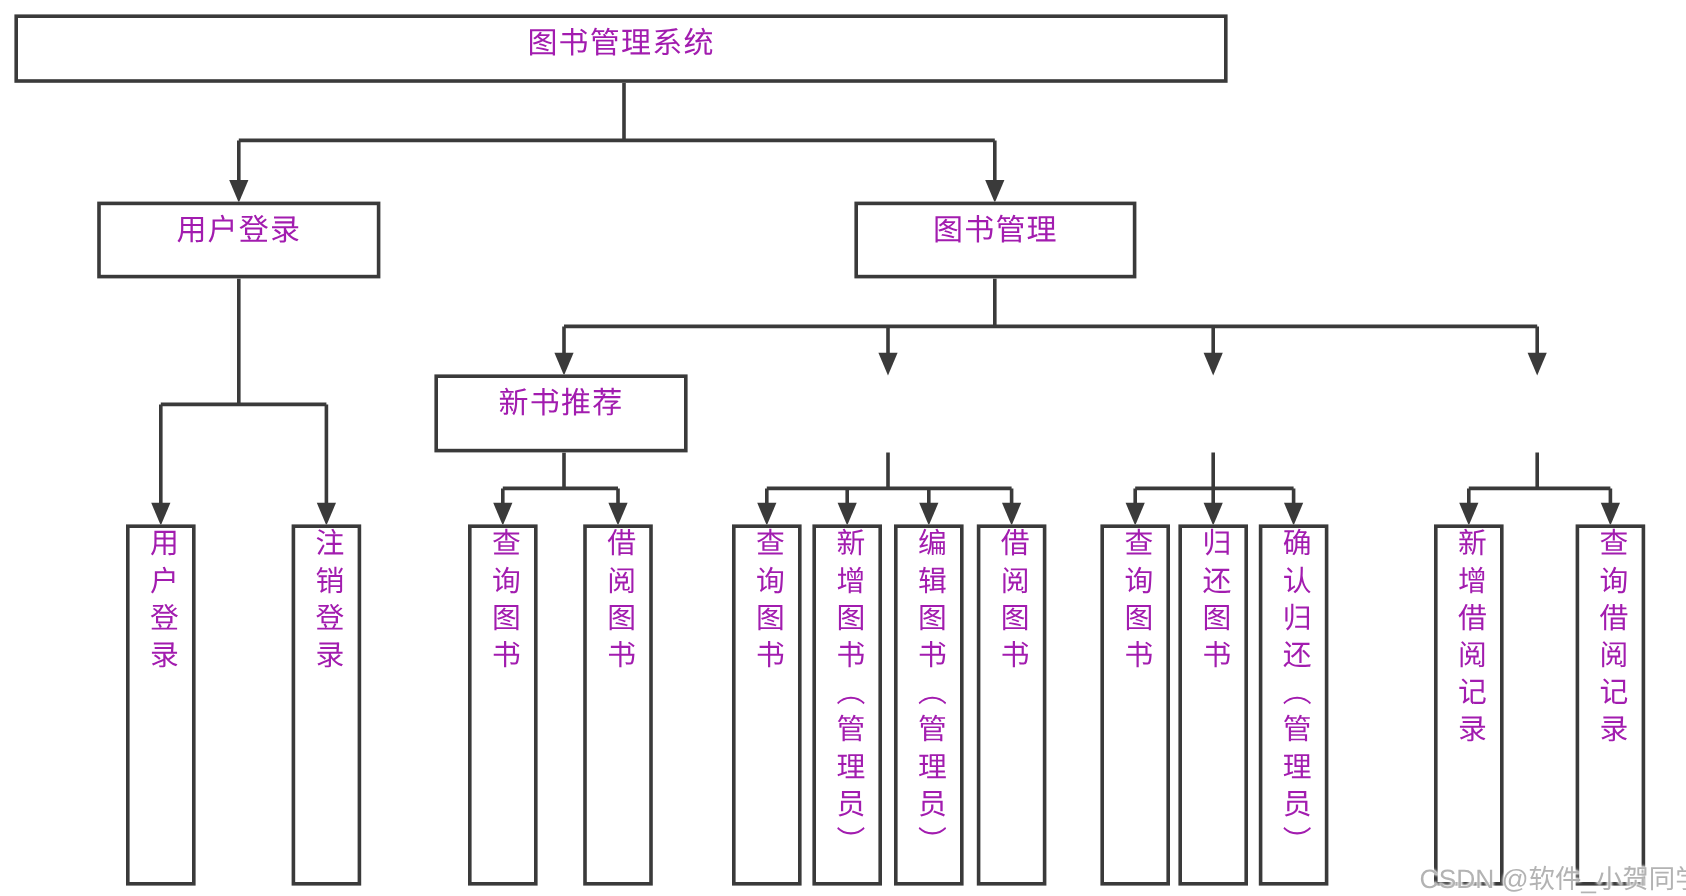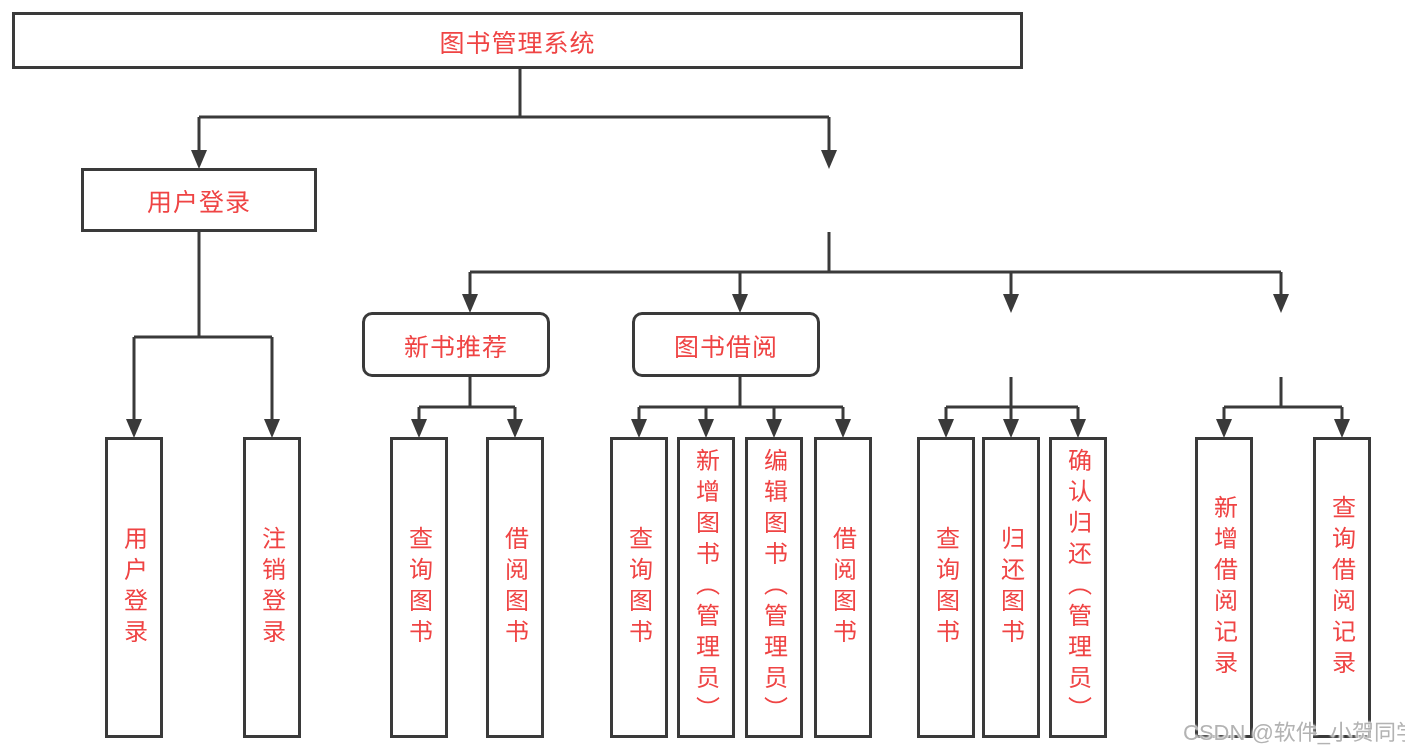--- a/index.html
+++ b/index.html
@@ -5,35 +5,35 @@
   html,body{margin:0;padding:0;background:#ffffff;}
   body{
     position:relative;width:1405px;height:747px;overflow:hidden;
     font-family:"Liberation Sans","DejaVu Sans",sans-serif;
   }
   #stage{position:absolute;inset:0;}
   svg.connectors{position:absolute;left:0;top:0;z-index:1;}
   .box{
     position:absolute;z-index:2;background:#ffffff;
     border:3px solid #3a3a3a;box-sizing:border-box;
-    display:flex;align-items:center;justify-content:center;
-    color:#ef4444;
+    display:flex;justify-content:center;
+    color:#a21caf;
   }
   .hlabel{font-size:25px;letter-spacing:1px;white-space:nowrap;}
   .vlabel{
     writing-mode:vertical-rl;text-orientation:mixed;
     font-size:24px;letter-spacing:7px;white-space:nowrap;
   }
   
   .n-root{left:12px;top:12px;width:1011px;height:57px;}
   
   .n-l2a{left:81px;top:168px;width:236px;height:64px;}
   .n-l2b{left:712px;top:168px;width:235px;height:64px;}
   
-  .l3{top:312px;height:65px;width:188px;border-radius:10px;}
+  .l3{top:312px;height:65px;width:211px;}
   .n-l3a{left:362px;}
   .n-l3b{left:632px;}
   .n-l3c{left:903px;}
   .n-l3d{left:1173px;}
   
   .leaf{top:437px;height:301px;width:58px;}
   .n-f1{left:105px;}  .n-f2{left:243px;}
   .n-f3{left:390px;}  .n-f4{left:486px;}
   .n-f5{left:610px;}  .n-f6{left:677px;}
   .n-f7{left:745px;}  .n-f8{left:814px;}
@@ -90,26 +90,26 @@
     </g>
   </svg>
 
   <div class="box n-root">
     <span class="hlabel">图书管理系统</span>
   </div>
 
   <div class="box n-l2a">
     <span class="hlabel">用户登录</span>
   </div>
+  <div class="box n-l2b">
+    <span class="hlabel">图书管理</span>
+  </div>
 
   <div class="box l3 n-l3a">
     <span class="hlabel">新书推荐</span>
-  </div>
-  <div class="box l3 n-l3b">
-    <span class="hlabel">图书借阅</span>
   </div>
 
   <div class="box leaf n-f1">
     <span class="vlabel">用户登录</span>
   </div>
   <div class="box leaf n-f2">
     <span class="vlabel">注销登录</span>
   </div>
   <div class="box leaf n-f3">
     <span class="vlabel">查询图书</span>

